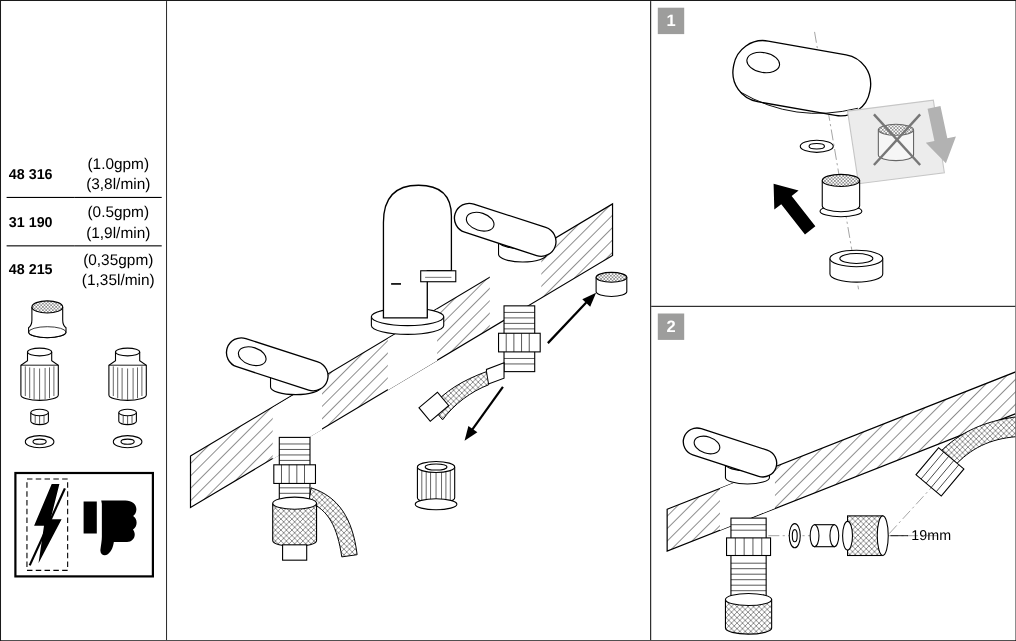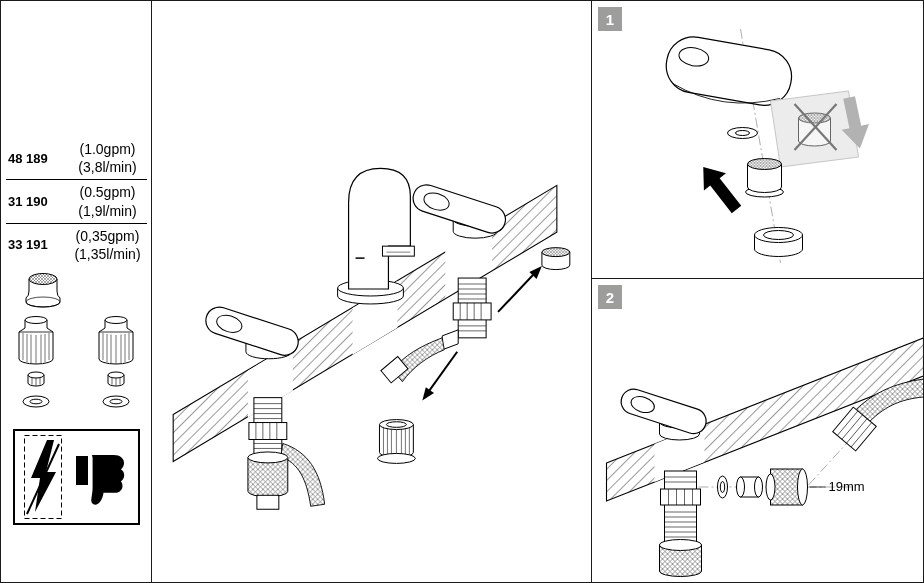--- a/index.html
+++ b/index.html
@@ -27,35 +27,35 @@
 </head>
 <body>
 
 <div class="page">
 
   <div class="left-panel">
 
     <table class="parts-table">
       <tbody>
         <tr class="sep">
-          <td class="pn">48 189</td>
+          <td class="pn">48 316</td>
           <td class="flow">
             <div>(1.0gpm)</div>
             <div>(3,8l/min)</div>
           </td>
         </tr>
         <tr class="sep">
           <td class="pn">31 190</td>
           <td class="flow">
             <div>(0.5gpm)</div>
             <div>(1,9l/min)</div>
           </td>
         </tr>
         <tr>
-          <td class="pn">33 191</td>
+          <td class="pn">48 215</td>
           <td class="flow">
             <div>(0,35gpm)</div>
             <div>(1,35l/min)</div>
           </td>
         </tr>
       </tbody>
     </table>
 
     <svg class="abs" style="left:20px; top:266px;" width="44" height="44" viewBox="0 0 44 44">
       <defs>

